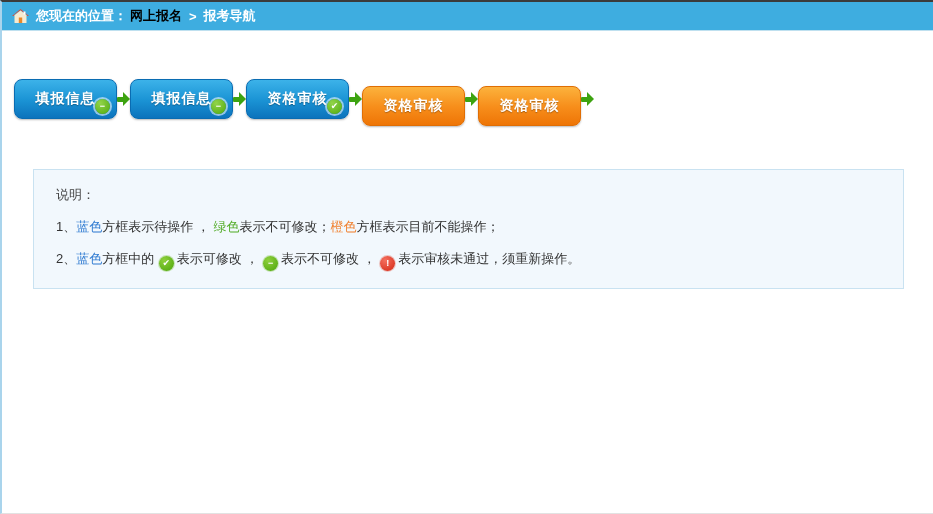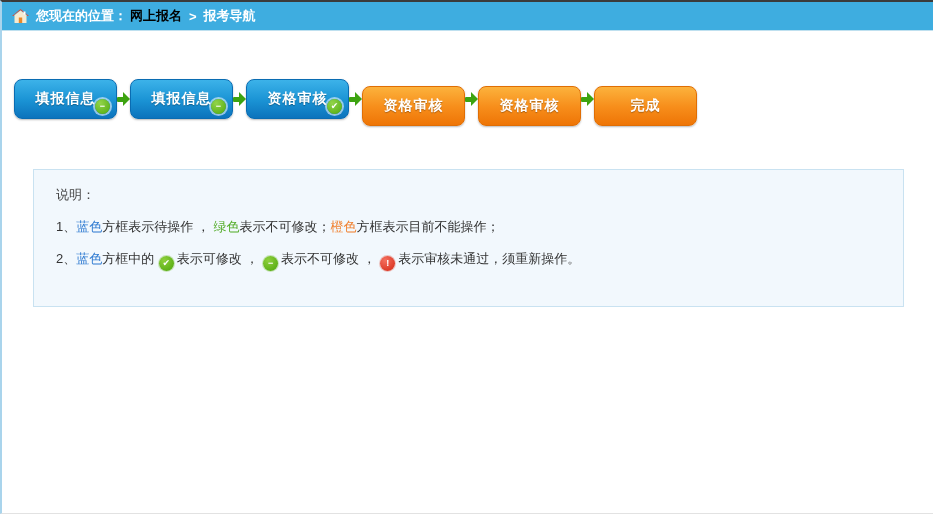--- a/index.html
+++ b/index.html
@@ -70,21 +70,21 @@
     width:15px;height:15px;border-radius:50%;
     background:radial-gradient(circle at 35% 28%,#92d44a,#4fa80c);
     color:#fff;font-size:9px;line-height:15px;text-align:center;font-weight:bold;
     box-shadow:0 0 0 2px rgba(255,255,255,.55);
   }
   .arrow{width:13px;height:14px;position:relative;flex:0 0 13px}
   .arrow .shaft{position:absolute;left:0;top:5px;width:7px;height:5px;background:var(--arrow-green);border-radius:1px}
   .arrow .head{position:absolute;left:6px;top:0;width:0;height:0;border:7px solid transparent;border-left:7px solid var(--arrow-green);border-right:0}
   
   .note{
-    margin:43px 0 0 31px;width:871px;height:138px;
+    margin:43px 0 0 31px;width:871px;height:120px;
     background:var(--note-bg);border:1px solid var(--note-border);
     padding:15px 12px 0 22px;
     font-size:13px;color:#333;
   }
   .note p{margin:0 0 13px;line-height:19px;white-space:pre-wrap}
   .note-title{color:#444}
   .c-blue{color:var(--text-blue)}
   .c-green{color:var(--text-green)}
   .c-orange{color:var(--text-orange)}
   .mini{
@@ -148,23 +148,20 @@
           <i class="shaft"></i>
           <i class="head"></i>
         </span>
         <div class="step disabled">
           <span class="step-label">资格审核</span>
         </div>
         <span class="arrow">
           <i class="shaft"></i>
           <i class="head"></i>
         </span>
-        <div class="step disabled">
-          <span class="step-label">完成</span>
-        </div>
       </div>
 
     <section class="note">
       <p class="note-title">说明：</p>
       <p id="note-line-1"><span>1、</span><span class="c-blue">蓝色</span><span>方框表示待操作 ， </span><span class="c-green">绿色</span><span>表示不可修改；</span><span class="c-orange">橙色</span><span>方框表示目前不能操作；</span></p>
       <p id="note-line-2"><span>2、</span><span class="c-blue">蓝色</span><span>方框中的 </span><span class="mini check">✔</span><span>表示可修改 ， </span><span class="mini minus">−</span><span>表示不可修改 ， </span><span class="mini exclamation">!</span><span>表示审核未通过，须重新操作。</span></p>
     </section>
   </main>
 
 </div>

